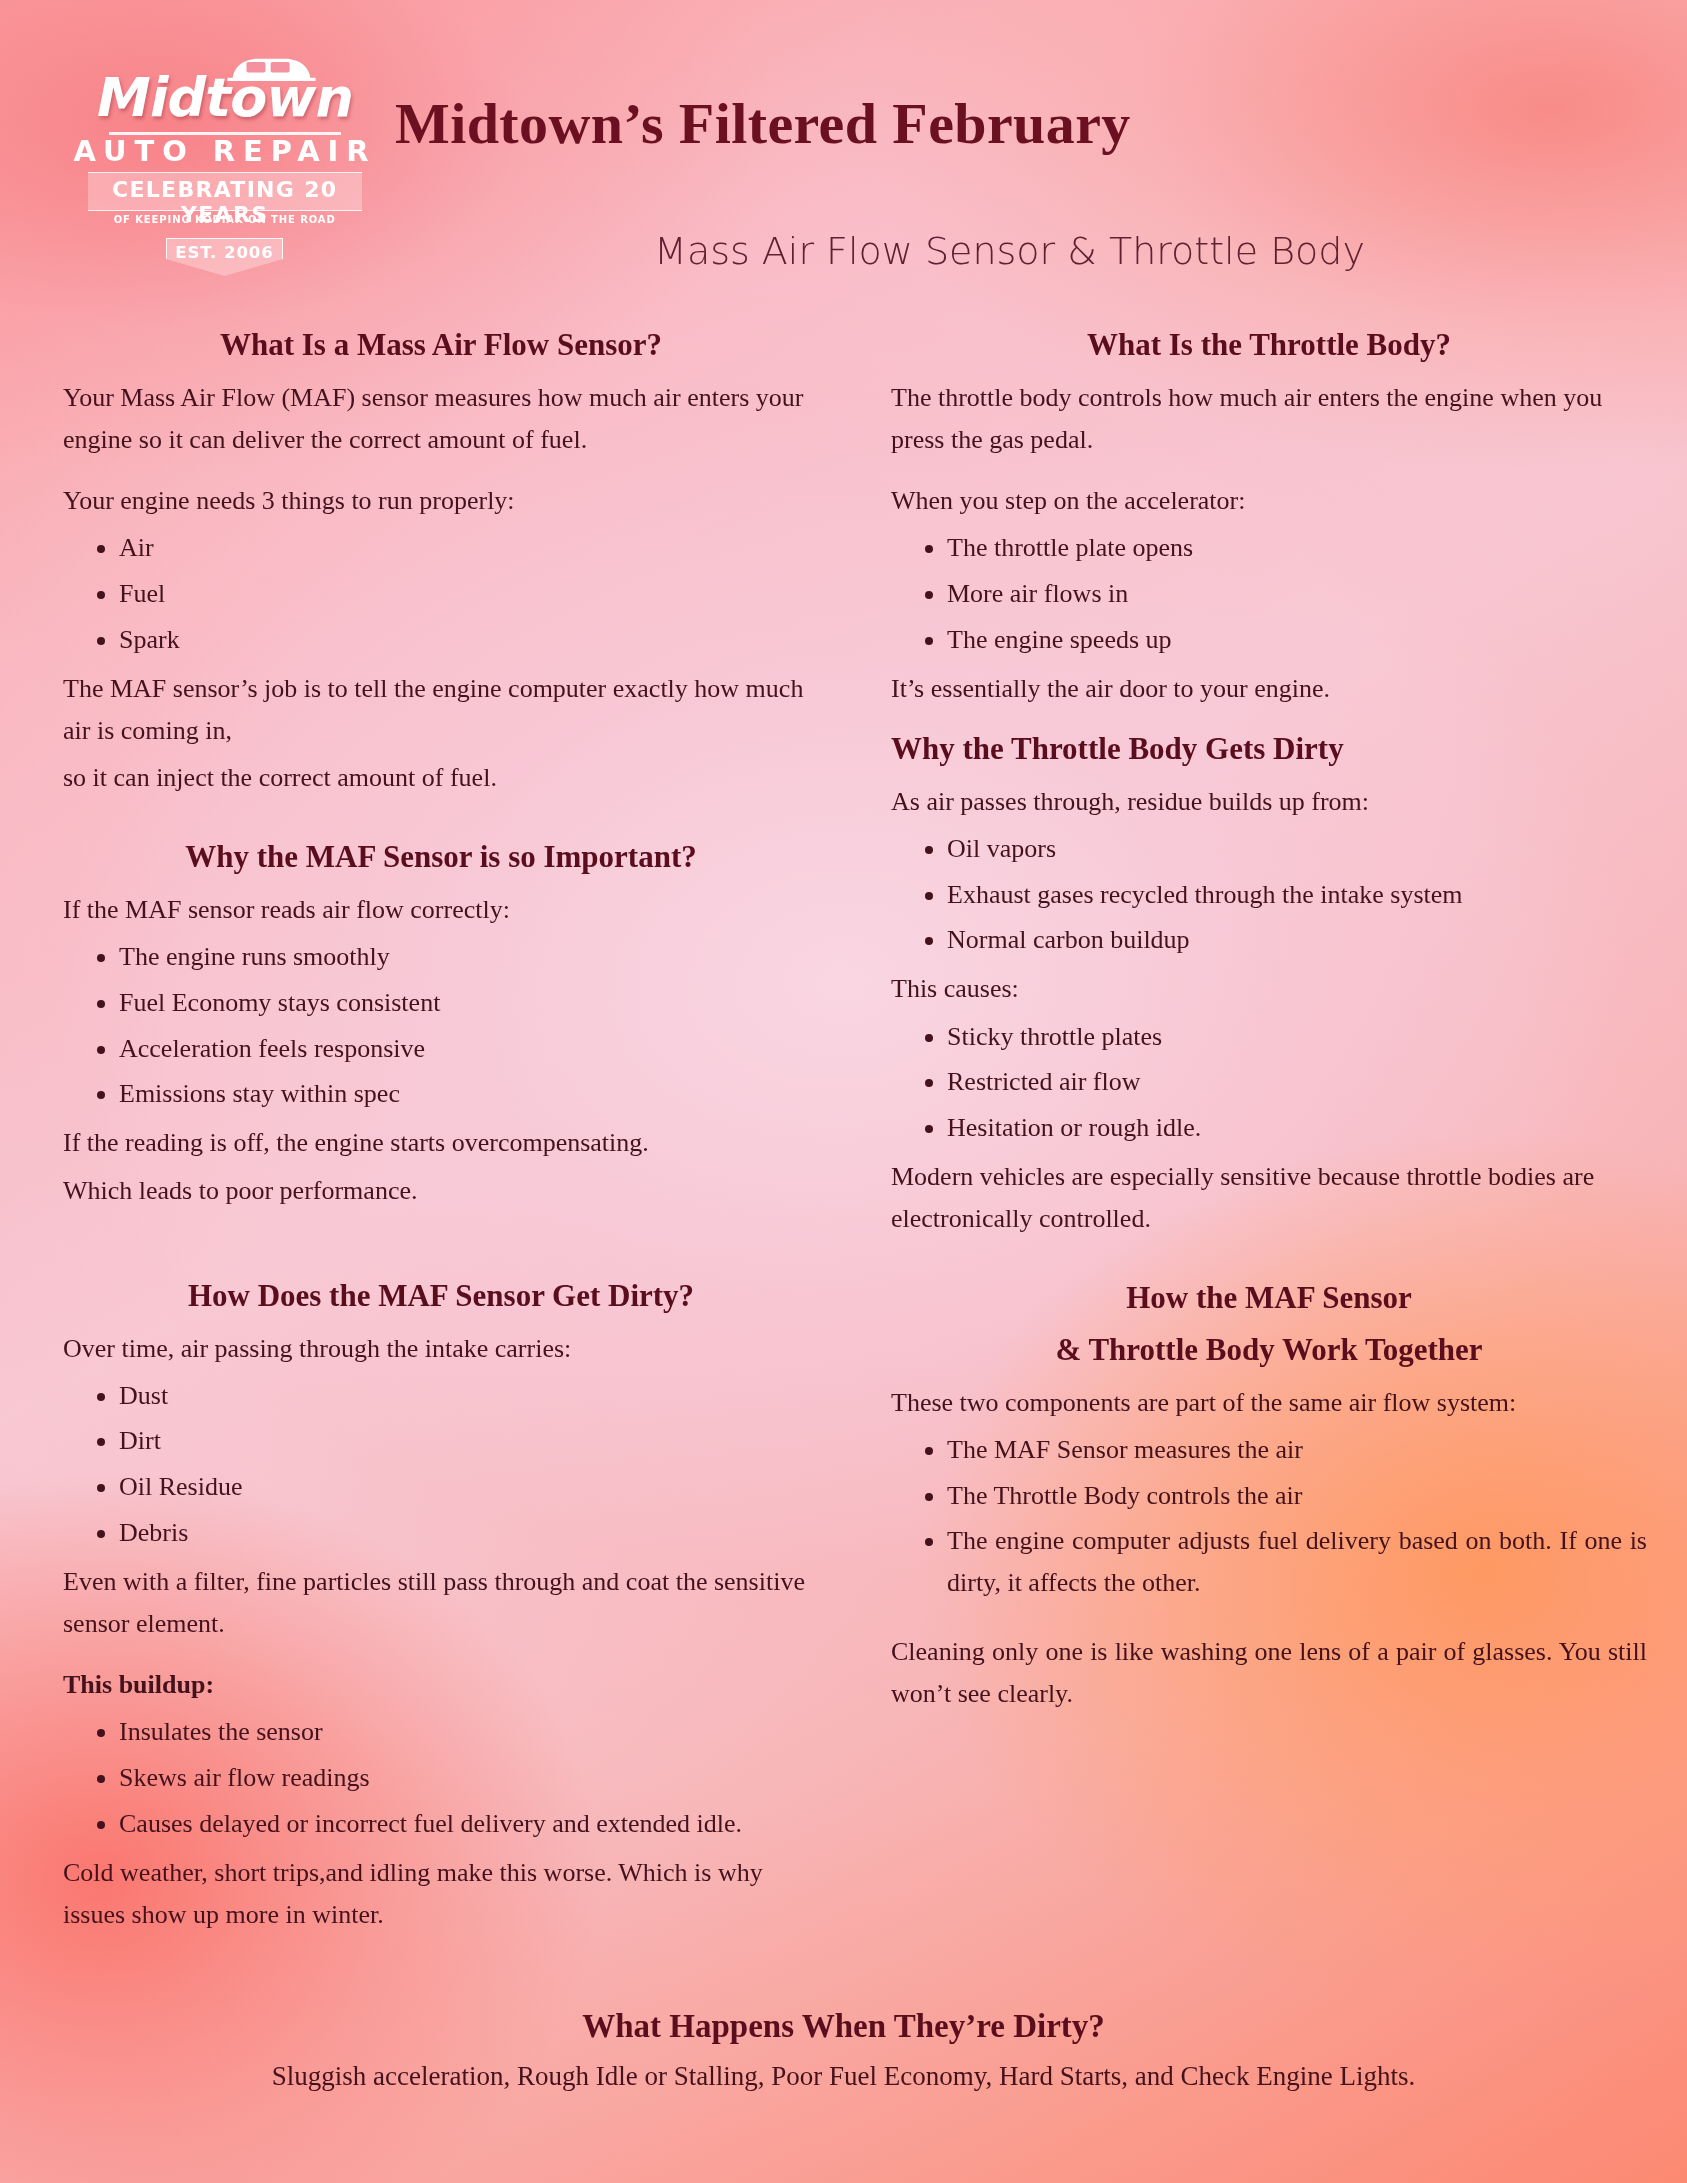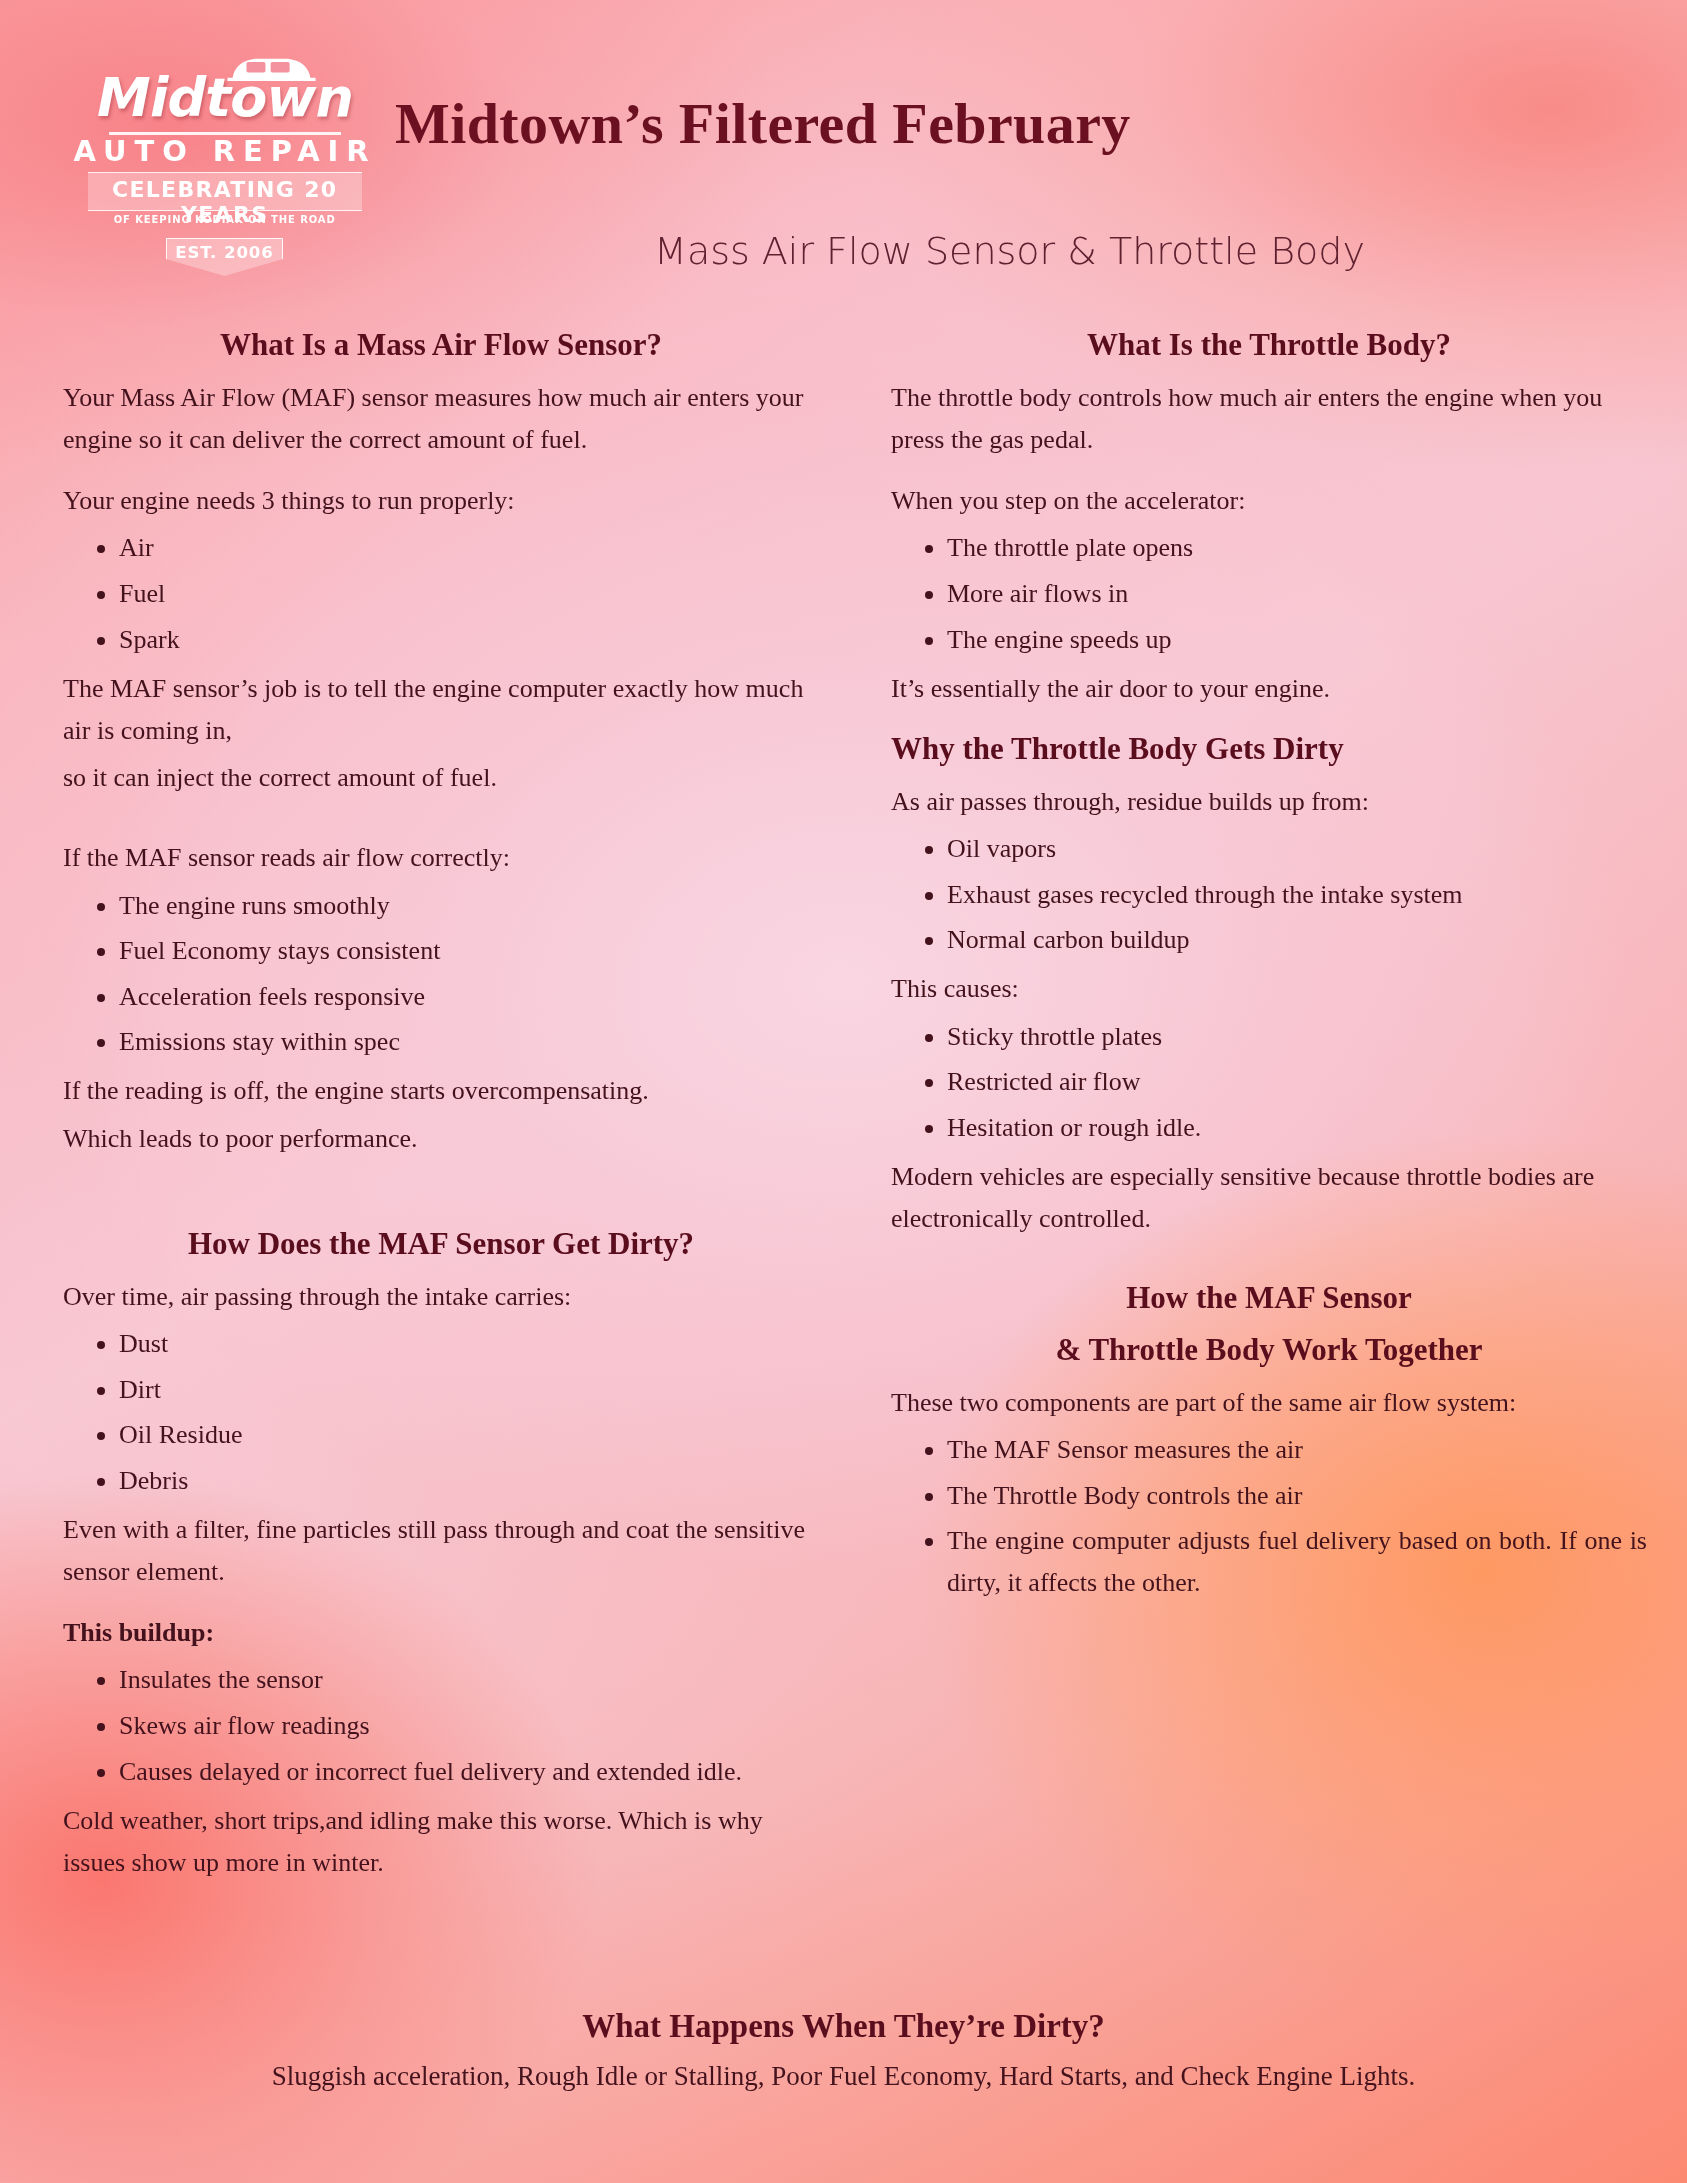--- a/index.html
+++ b/index.html
@@ -290,20 +290,21 @@
       <ul class="list">
         <li>Air</li>
         <li>Fuel</li>
         <li>Spark</li>
       </ul>
       <p class="body tight">The MAF sensor’s job is to tell the engine computer exactly how much air is coming in,</p>
       <p class="body">so it can inject the correct amount of fuel.</p>
 
       <div class="gap-sm"></div>
 
+      <h2 class="sec">Why the MAF Sensor is so Important?</h2>
       <p class="body tight">If the MAF sensor reads air flow correctly:</p>
       <ul class="list">
         <li>The engine runs smoothly</li>
         <li>Fuel Economy stays consistent</li>
         <li>Acceleration feels responsive</li>
         <li>Emissions stay within spec</li>
       </ul>
       <p class="body tight">If the reading is off, the engine starts overcompensating.</p>
       <p class="body">Which leads to poor performance.</p>
 
@@ -358,20 +359,21 @@
 
       <h2 class="sec">How the MAF Sensor</h2>
       <h2 class="sec">&amp; Throttle Body Work Together</h2>
       <p class="body just tight">These two components are part of the same air flow system:</p>
       <ul class="list just">
         <li>The MAF Sensor measures the air</li>
         <li>The Throttle Body controls the air</li>
         <li>The engine computer adjusts fuel delivery based on both. If one is dirty, it affects the other.</li>
       </ul>
       <div class="gap-sm"></div>
+      <p class="body just">Cleaning only one is like washing one lens of a pair of glasses. You still won’t see clearly.</p>
     </div>
   </div>
 
   <div class="footer">
     <h2>What Happens When They’re Dirty?</h2>
     <p>Sluggish acceleration, Rough Idle or Stalling, Poor Fuel Economy, Hard Starts, and Check Engine Lights.</p>
   </div>
 
 </div>
 

